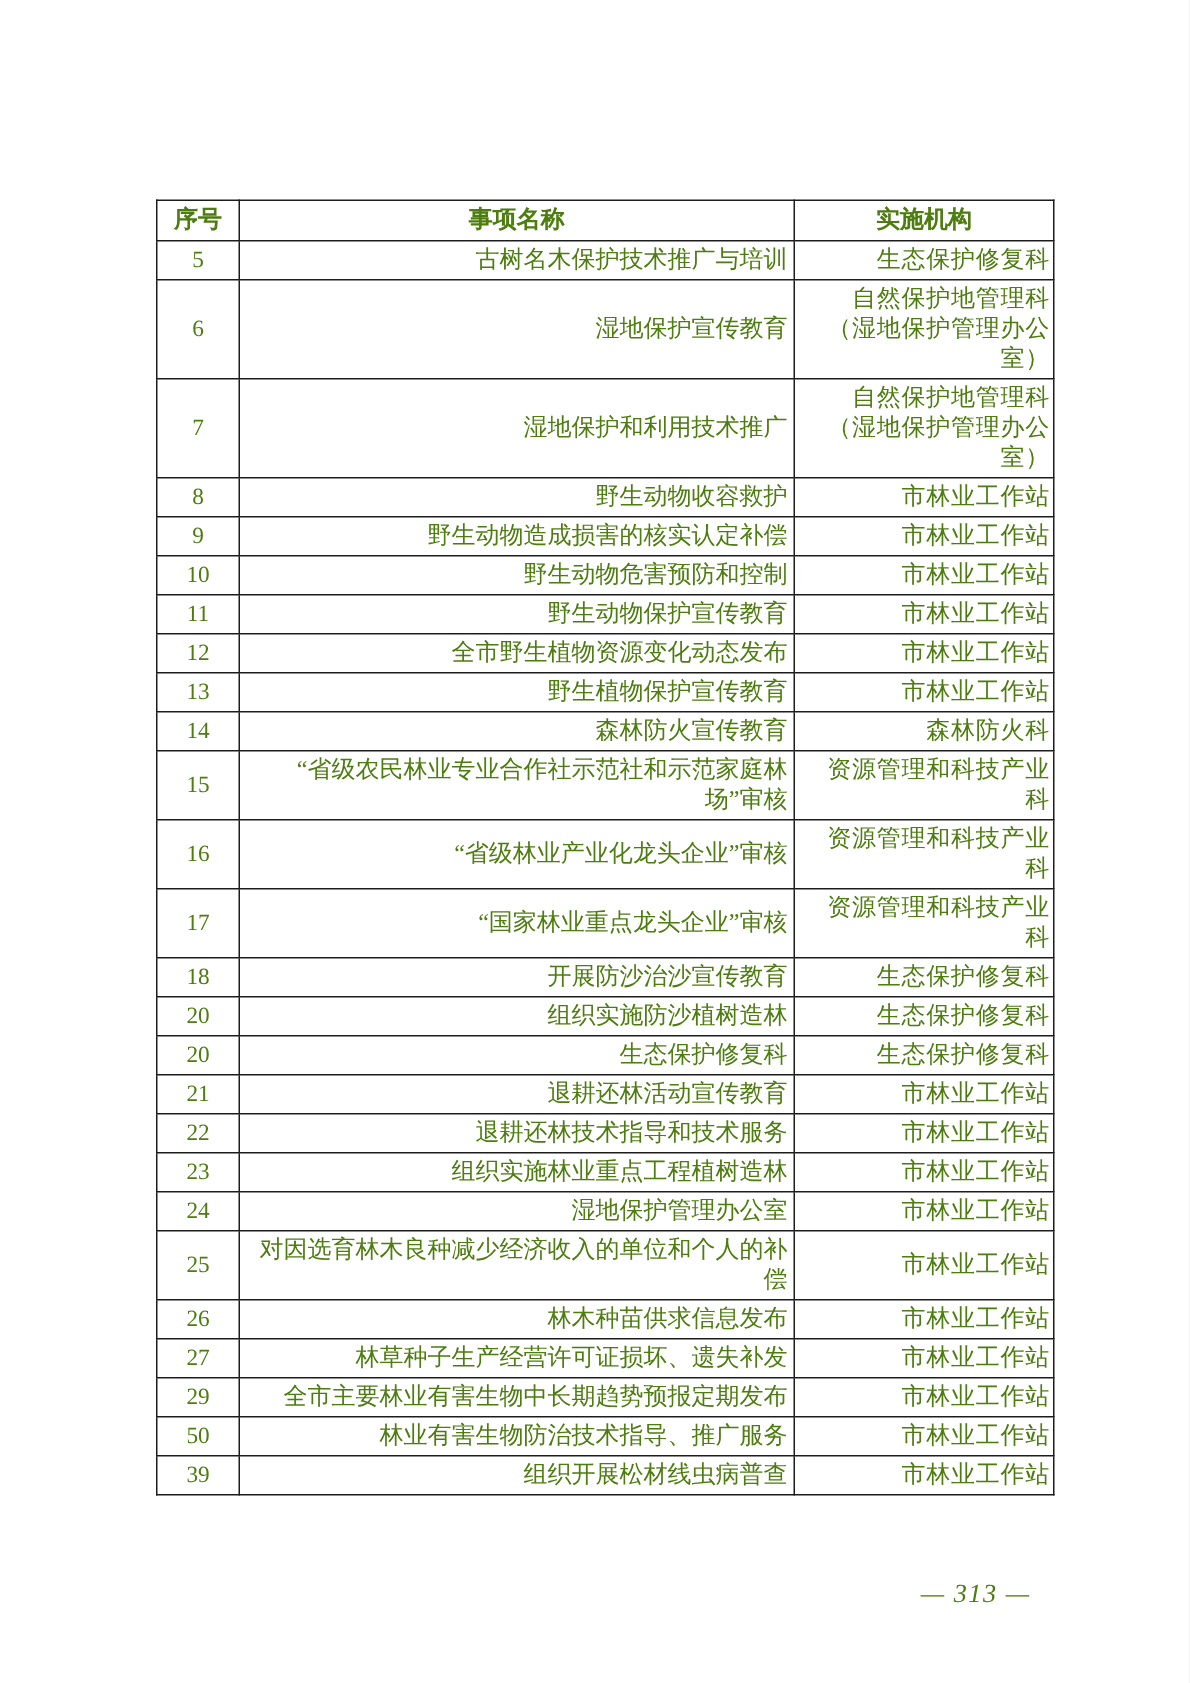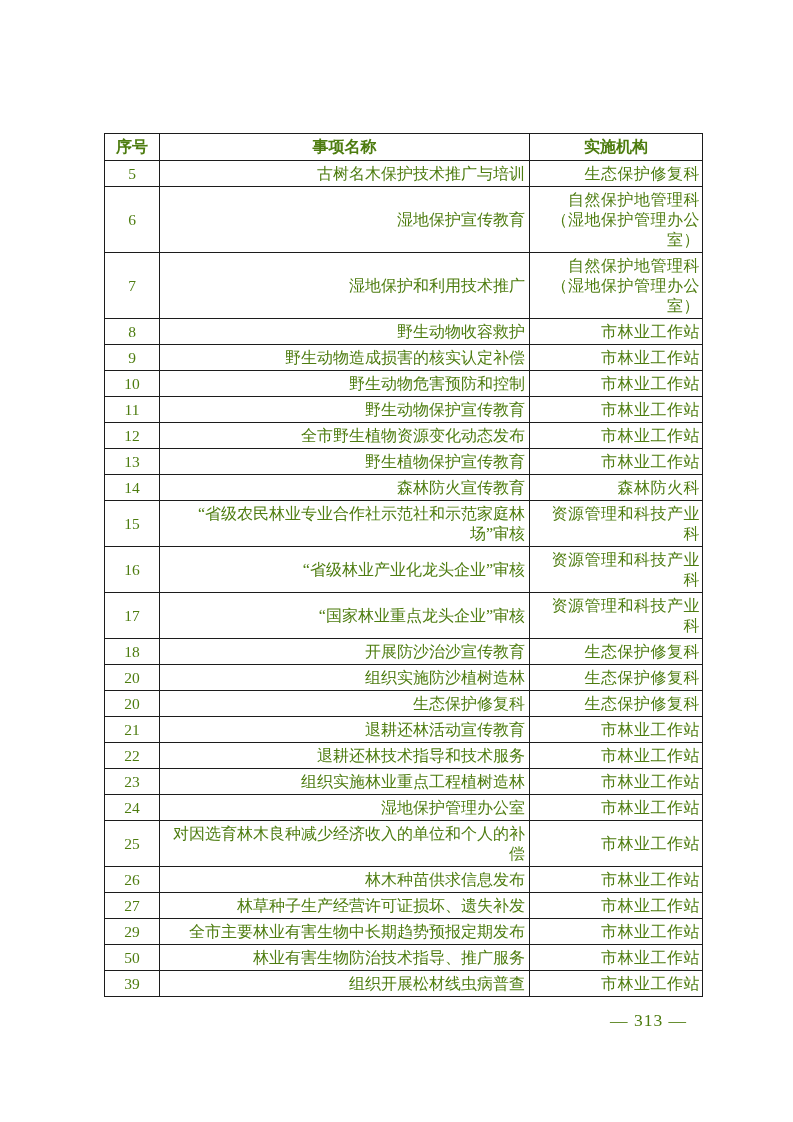--- a/index.html
+++ b/index.html
@@ -50,26 +50,27 @@
     padding-right: 4px;
   }
   .items-table td.agency {
     text-align: right;
     padding-left: 8px;
     padding-right: 2px;
     letter-spacing: 0.5px;
   }
   .page-number {
     position: absolute;
-    top: 1010px;
+    top: 1052px;
     right: 106px;
     font-size: 17.5px;
     line-height: 20px;
     letter-spacing: 1px;
     white-space: nowrap;
+    font-style: italic;
   }
 </style>
 </head>
 <body>
 
 <div class="page">
 
   <table class="items-table">
     <colgroup>
       <col style="width:55px">

